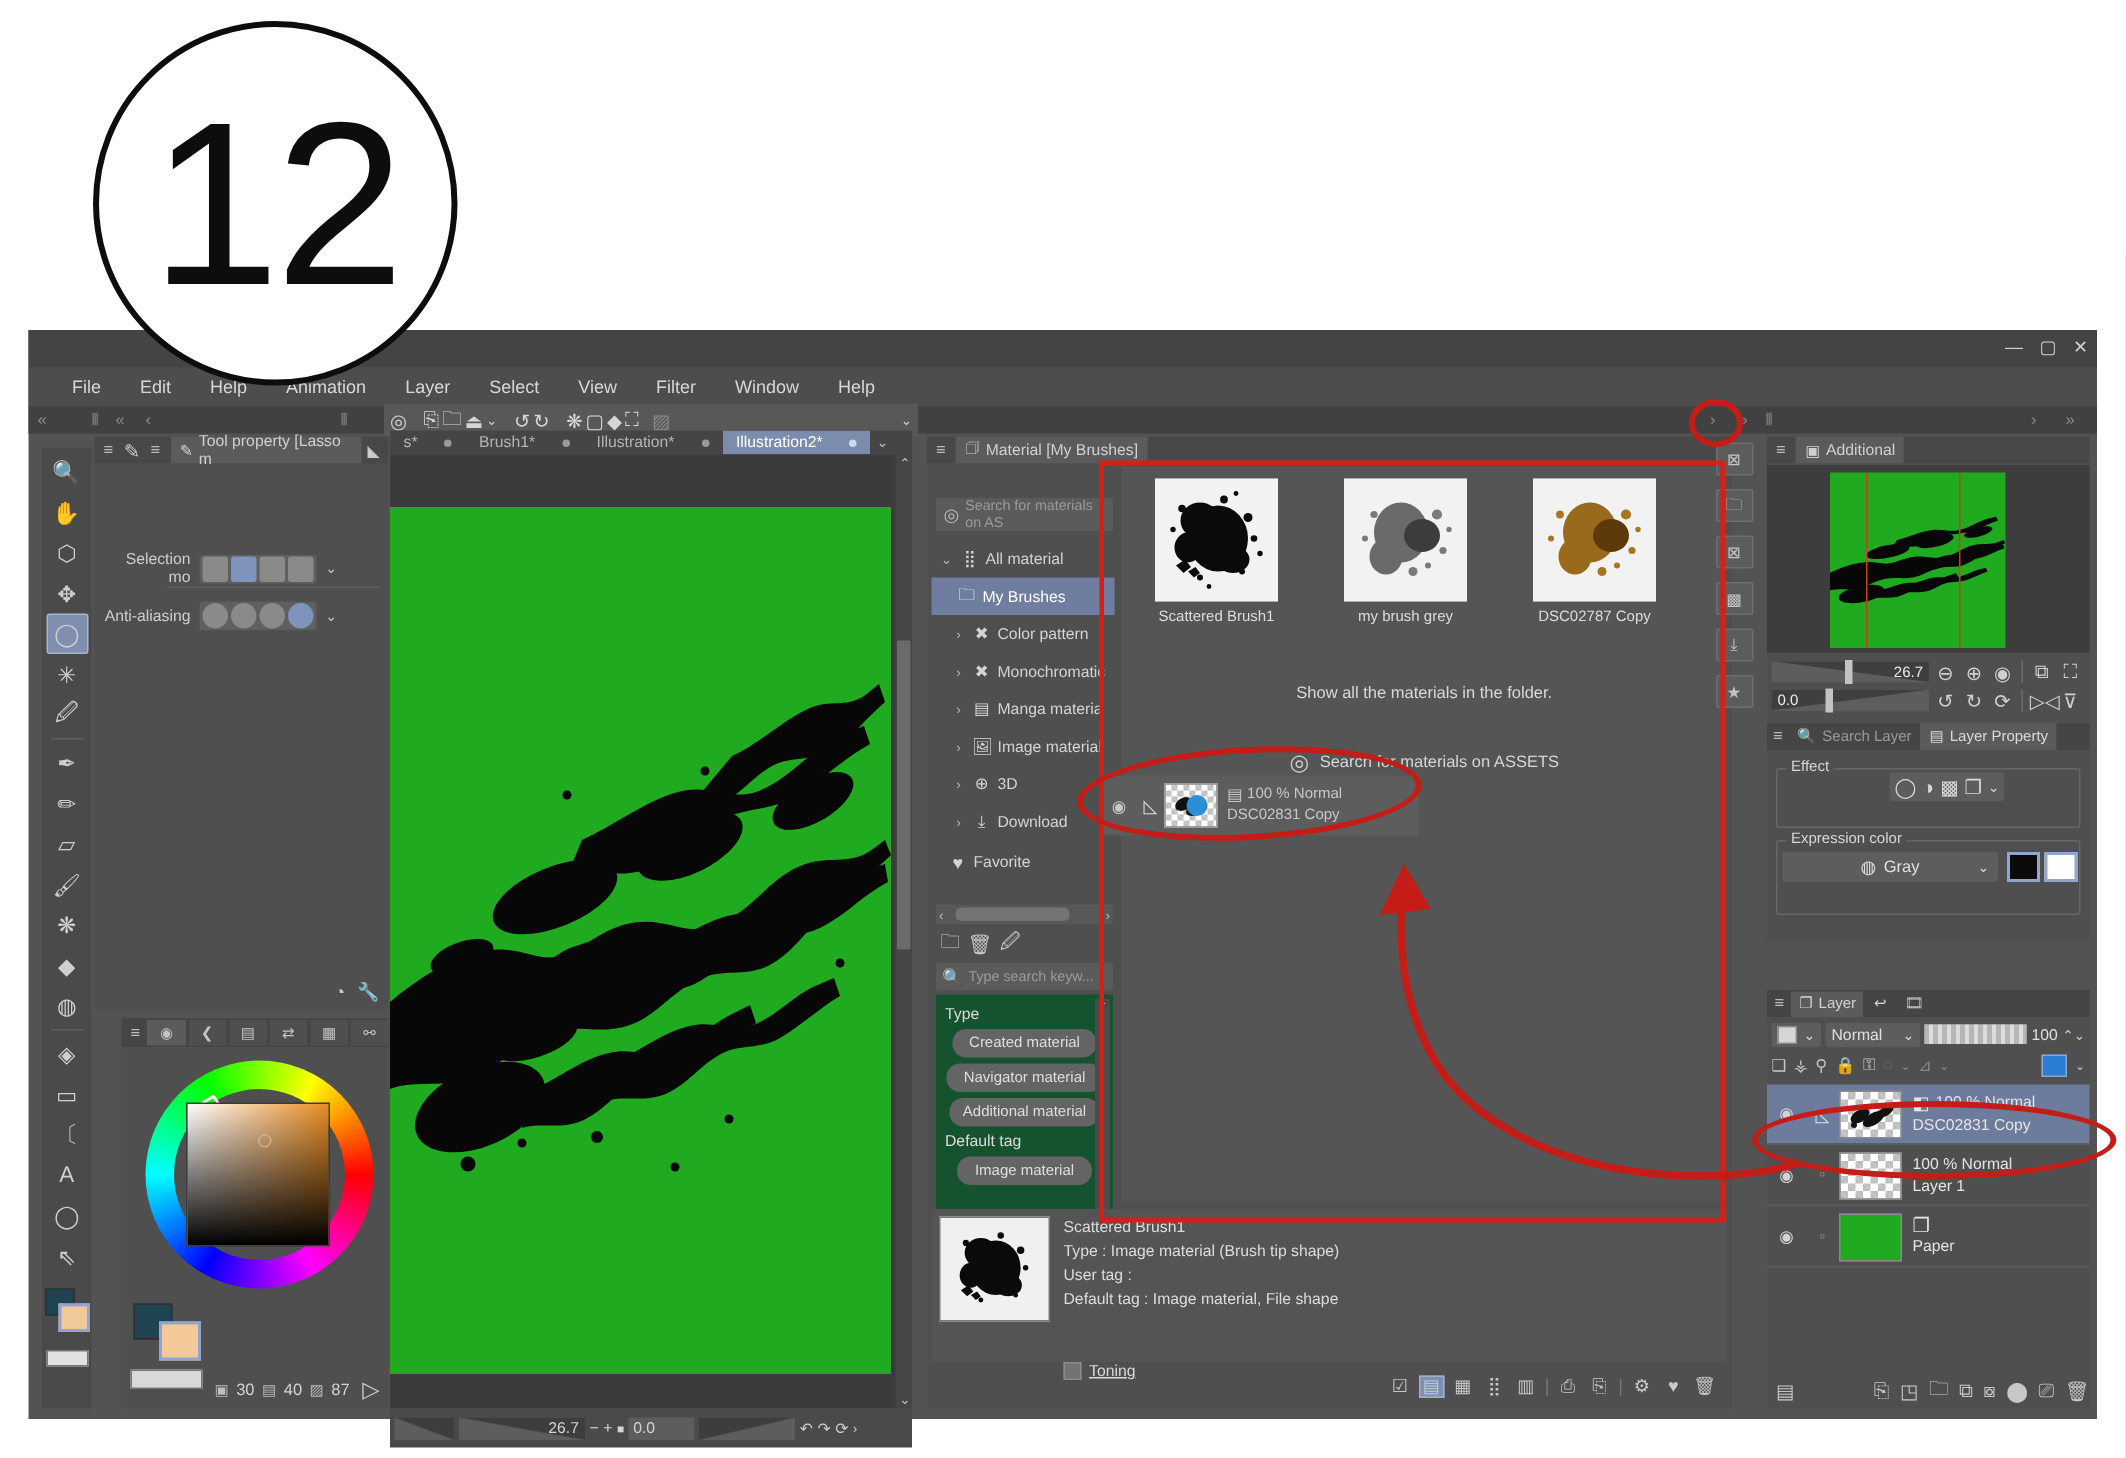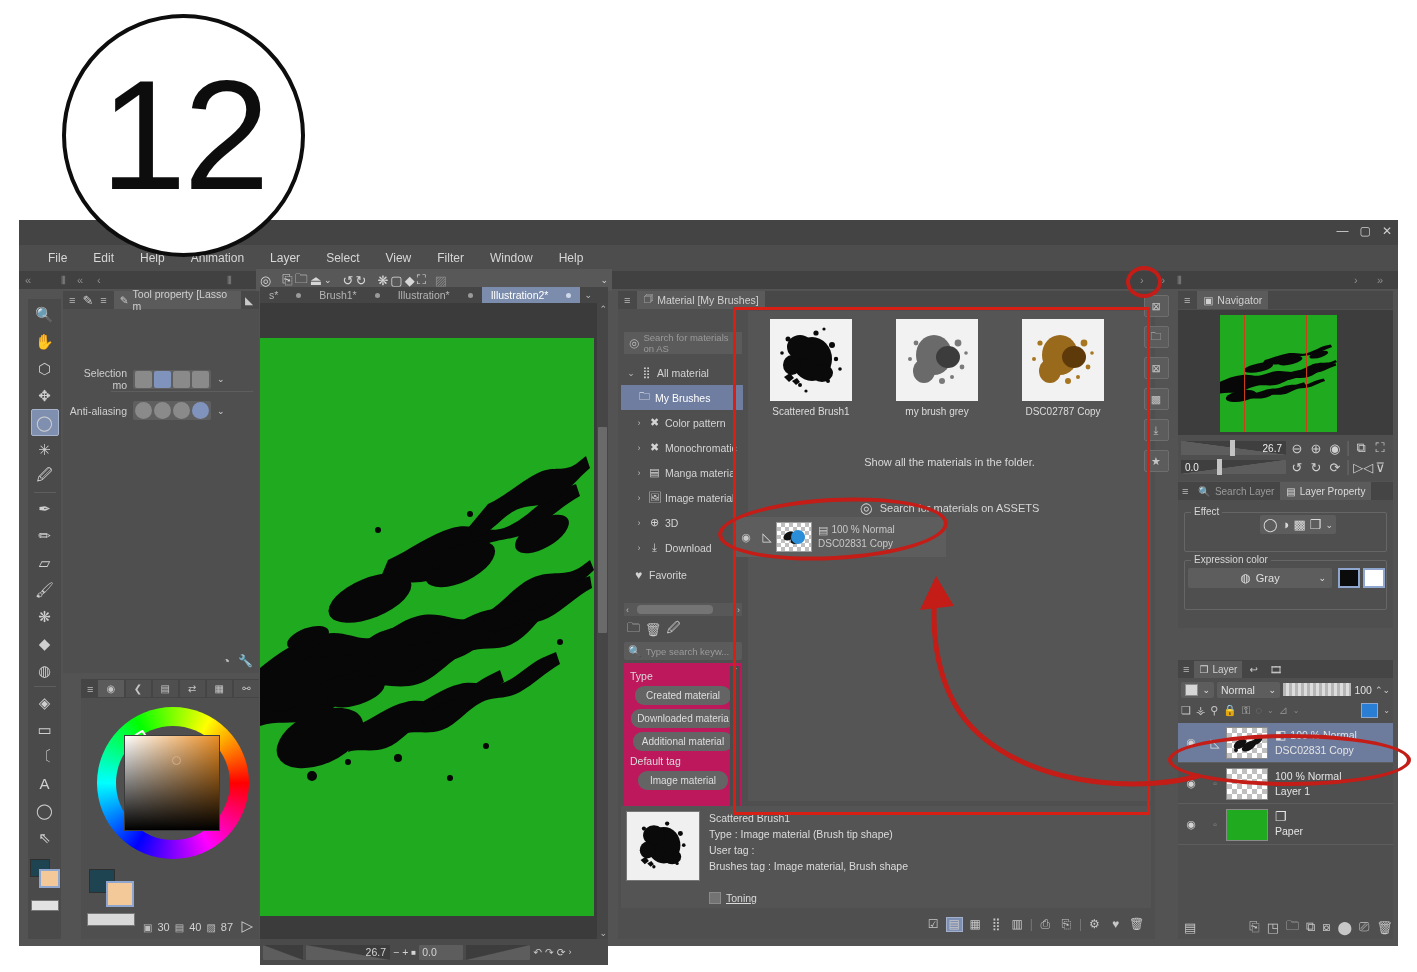--- a/index.html
+++ b/index.html
@@ -136,21 +136,21 @@
     justify-content:space-between; padding:0 2px; font-size:9px; color:#bdbdbd; }
   #treescroll .bar { position:absolute; left:13px; top:2px; width:76px; height:9px;
     background:#747474; border-radius:4px; }
   #folderbtns { position:absolute; left:3px; top:308px; width:118px; height:20px;
     display:flex; gap:5px; align-items:center; padding-left:3px; color:#c9c9c9;
     font-size:13px; }
   #kwsearch { position:absolute; left:3px; top:331px; width:118px; height:18px;
     background:#5b5b5b; display:flex; align-items:center; gap:4px; padding:0 4px;
     font-size:9.5px; color:#9b9b9b; border-radius:2px; }
   #tagbox { position:absolute; left:3px; top:352px; width:118px; height:155px;
-            background:#be185d; padding:4px; }
+            background:#14532d; padding:4px; }
   #tagbox .tg { font-size:10.5px; color:#dcdcdc; margin:3px 0 4px 2px; }
   #tagbox .pill { height:19px; background:#646464; border-radius:9px;
     display:flex; align-items:center; justify-content:center; font-size:10px;
     color:#dedede; margin-bottom:4px; }
   #tagscroll { position:absolute; right:2px; top:3px; width:10px; height:148px;
     background:#4b4b4b; display:flex; flex-direction:column;
     justify-content:space-between; align-items:center; color:#b6b6b6; font-size:8px; }
 
   #matgrid { position:absolute; left:130px; top:20px; width:403px; height:490px;
     background:#555555; }
@@ -165,21 +165,21 @@
     font-size:11px; color:#d6d6d6; }
   #matlayerrow { position:absolute; left:-14px; top:206px; width:212px; height:40px;
     background:#5d5d5d; display:flex; align-items:center; }
 
   #matinfo { position:absolute; left:3px; top:515px; width:530px; height:102px;
     background:#545454; }
   #matinfo .th { position:absolute; left:5px; top:5px; width:74px; height:70px;
     background:#f0f0f0; border:1px solid #777; overflow:hidden; }
   #matinfo .lines { position:absolute; left:88px; top:4px; font-size:10.5px;
     color:#dcdcdc; line-height:16px; }
-  #toning { position:absolute; left:88px; top:86px; display:flex; align-items:flex-end;
+  #toning { position:absolute; left:88px; top:102px; display:flex; align-items:flex-end;
     gap:5px; font-size:10.5px; color:#dadada;text-decoration:underline; }
   #toning .cb { width:12px; height:12px; background:#737373; border:1px solid #8a8a8a; }
   #matbottombar { position:absolute; left:3px; top:622px; width:530px; height:22px;
     display:flex; align-items:center; justify-content:flex-end; gap:4px;
     padding-right:6px; color:#c7c7c7; font-size:12px; }
   #matbottombar .ib { width:17px; height:15px; display:flex; align-items:center;
     justify-content:center; }
   #matbottombar .ib.on { background:#7e8fb4; border:1px solid #a2b0cc; }
 
   
@@ -612,21 +612,21 @@
           <span>🗑</span>
           <span>🖉</span>
         </div>
         <div id="kwsearch">
           <span style="font-size:11px;color:#c9c9c9;">🔍</span>
           <span>Type search keyw...</span>
         </div>
         <div id="tagbox">
           <div class="tg">Type</div>
           <div class="pill" style="width:96px;margin-left:7px;">Created material</div>
-          <div class="pill" style="width:104px;margin-left:3px;">Downloaded materia</div>
+          <div class="pill" style="width:104px;margin-left:3px;">Navigator material</div>
           <div class="pill" style="width:100px;margin-left:5px;">Additional material</div>
           <div class="tg">Default tag</div>
           <div class="pill" style="width:90px;margin-left:10px;">Image material</div>
           <div id="tagscroll">
             <span>⌃</span>
             <span>⌄</span>
           </div>
         </div>
       </div>
 
@@ -753,21 +753,21 @@
                 <circle cx="58" cy="62" r="2"></circle>
               <circle cx="30" cy="66" r="2"></circle>
                 <circle cx="46" cy="14" r="2.6"></circle>
             </g>
           </svg>
         </div>
         <div class="lines">
           <div>Scattered Brush1</div>
           <div>Type : Image material (Brush tip shape)</div>
           <div>User tag :</div>
-          <div>Brushes tag : Image material, Brush shape</div>
+          <div>Default tag : Image material, File shape</div>
         </div>
         <div id="toning">
           <span class="cb"></span>
           <span>Toning</span>
         </div>
       </div>
 
       <div id="matbottombar">
         <span class="ib">☑</span>
         <span class="ib on">▤</span>
@@ -791,21 +791,21 @@
       <div class="ic">▩</div>
       <div class="ic">⤓</div>
       <div class="ic">★</div>
     </div>
 
     <div id="navpal">
       <div class="palhdr">
         <span class="hamb">≡</span>
         <div class="tabchip">
           <span>▣</span>
-          <span>Navigator</span>
+          <span>Additional</span>
         </div>
       </div>
       <div id="navview">
         <div id="navimg">
           <svg width="117" height="117" viewBox="0 0 334 578" preserveAspectRatio="none">
             <rect width="334" height="578" fill="#1faa1f"></rect>
             <g fill="#070707">
               <path d="M0 330 C18 315,40 300,64 296 C84 292,96 302,110 300 C128 296,140 282,158 278
                        C182 272,196 286,214 280 C240 272,250 250,272 240 C292 231,306 240,322 228
                        L330 222 L334 232 C320 246,304 256,292 268 C278 282,268 298,252 306

